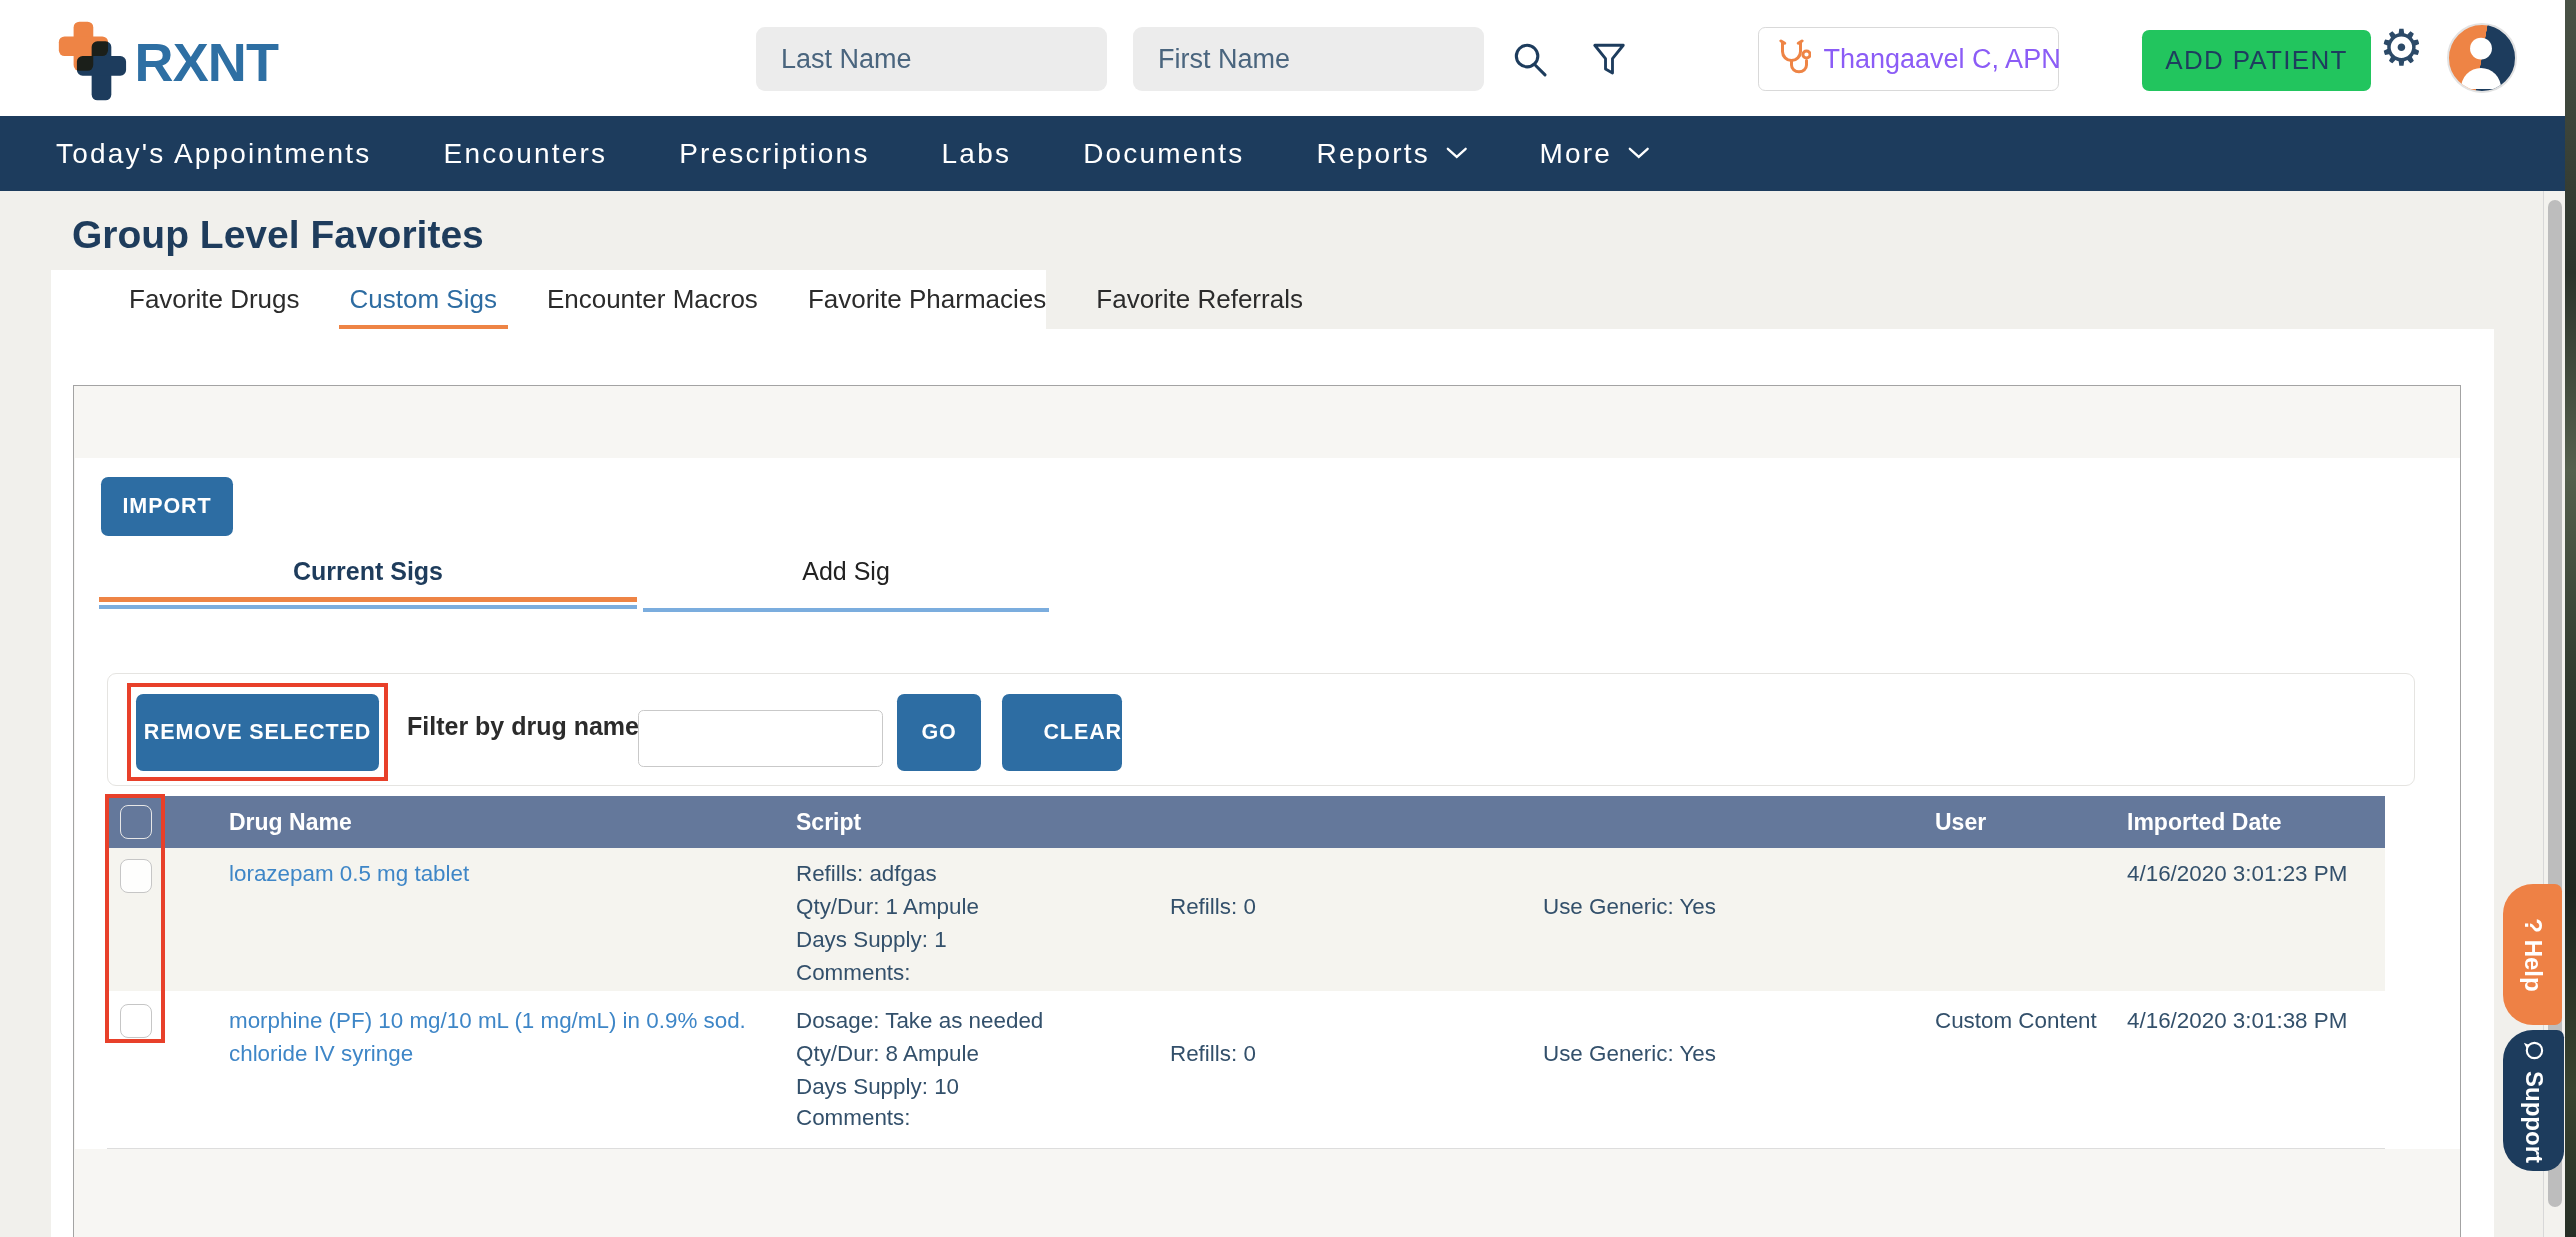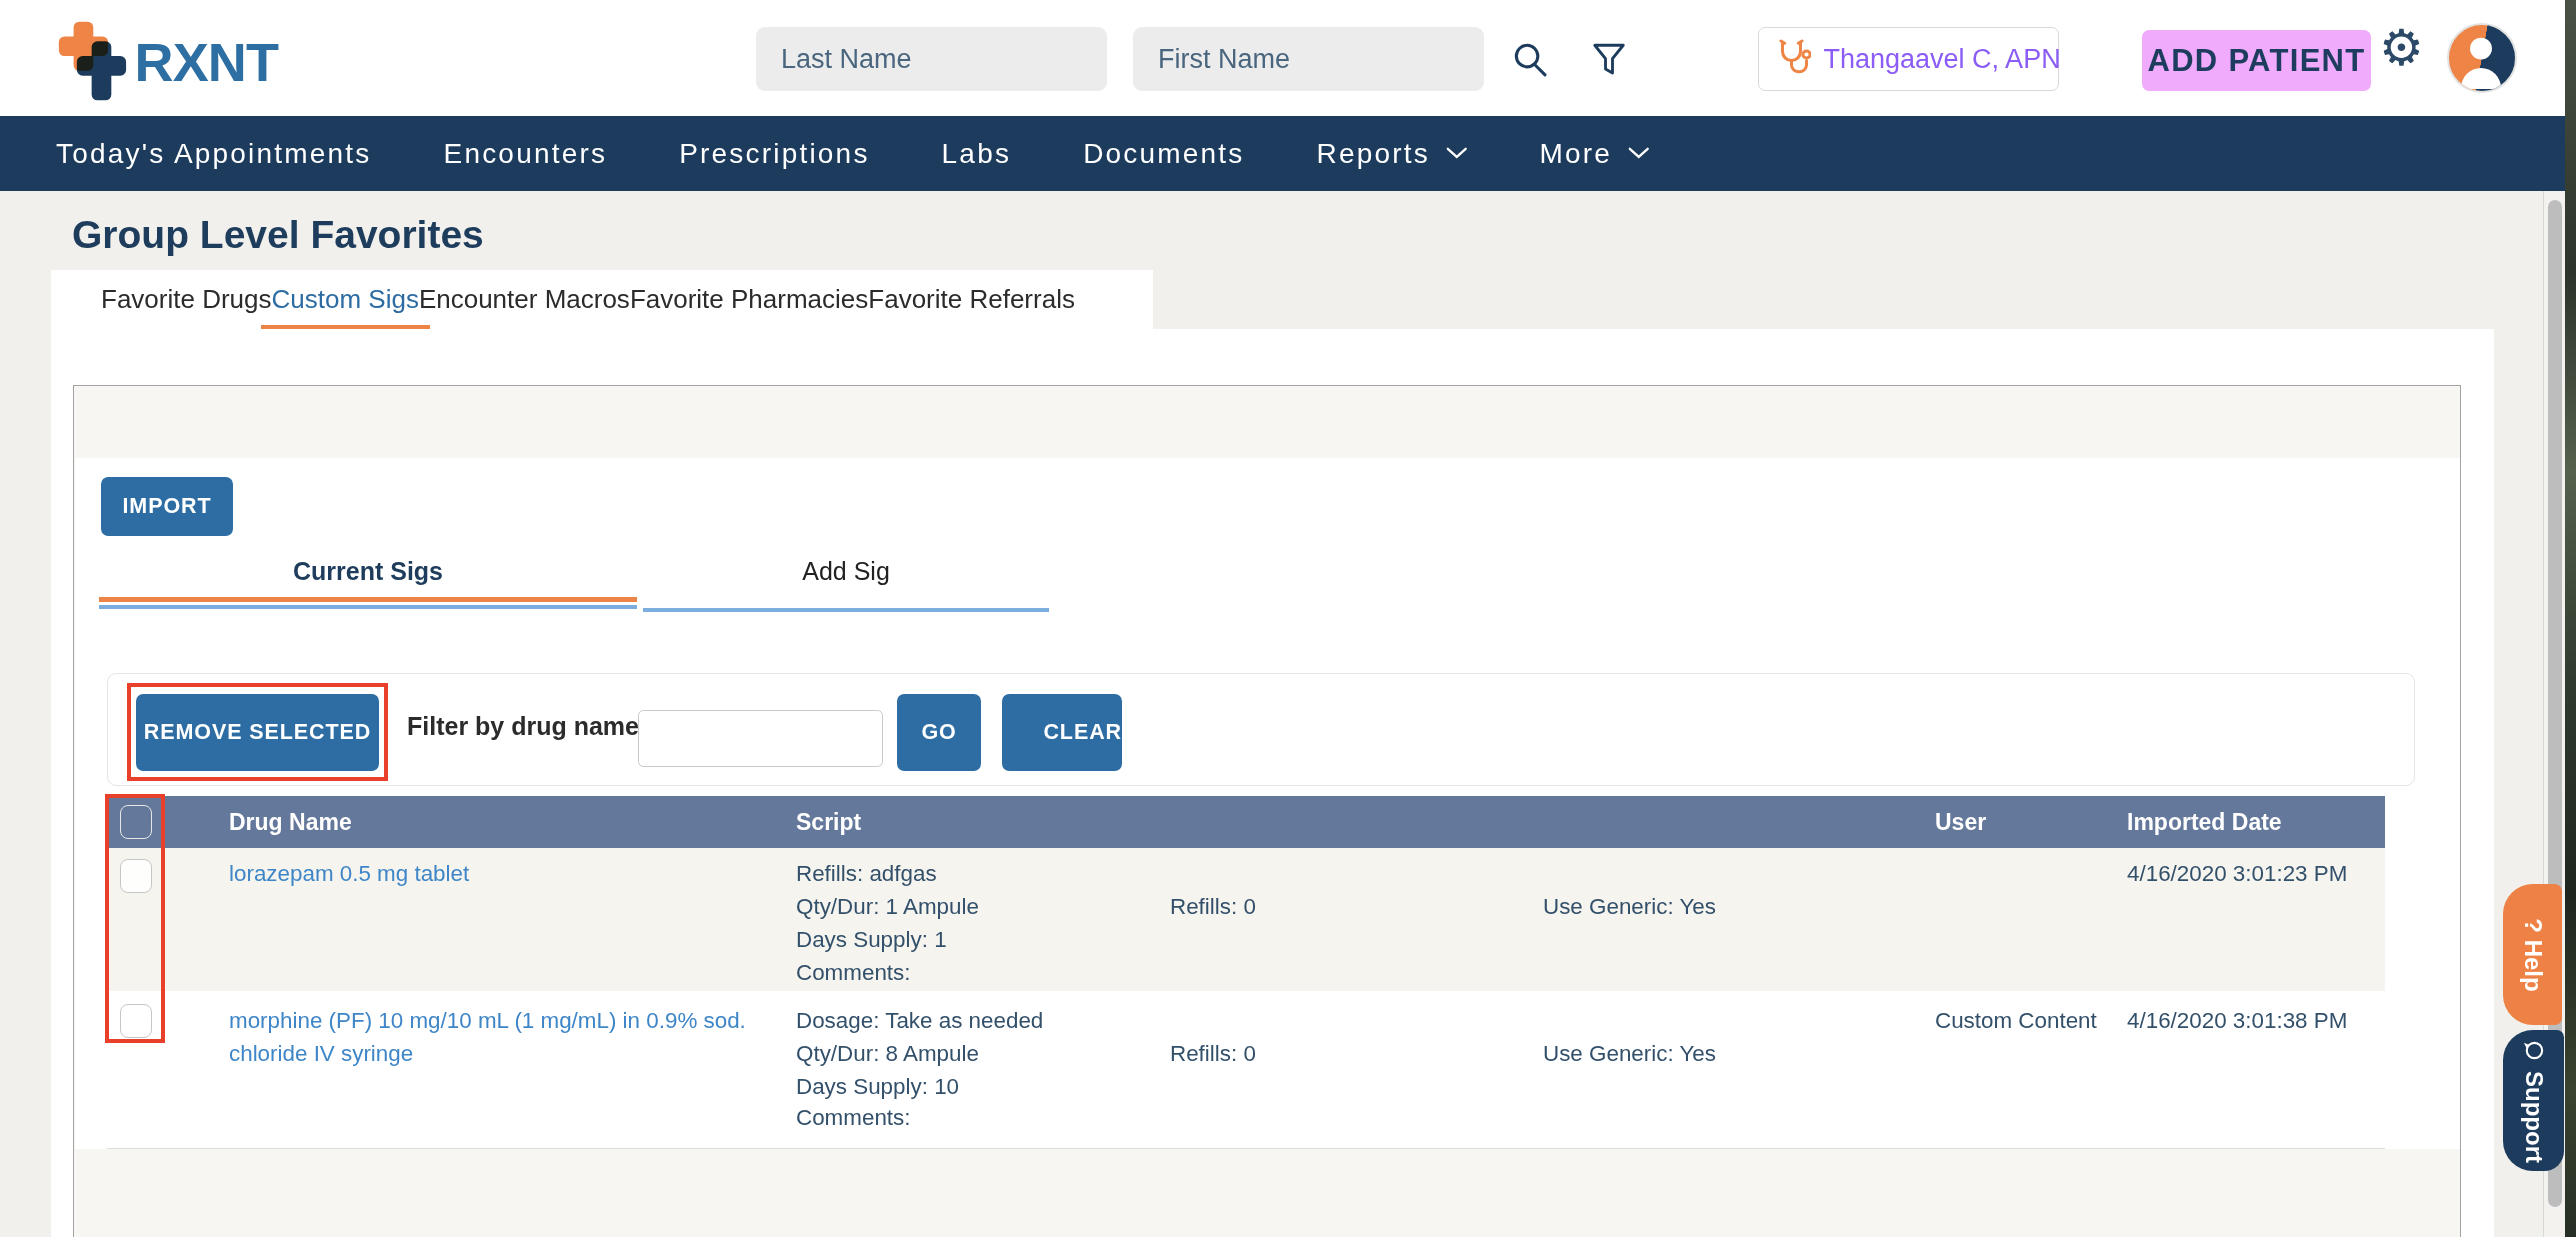--- a/index.html
+++ b/index.html
@@ -11,37 +11,37 @@
   .top-header { position:absolute; left:0; top:0; width:2565px; height:116px; background:#ffffff; z-index:5; }
   .logo { position:absolute; left:49px; top:19.7px; display:flex; align-items:center; }
   .logo-text { font-size:54px; font-weight:800; color:#2e6fa3; letter-spacing:-0.9px; margin-left:3.6px; }
   .hdr-input { position:absolute; top:27px; height:64px; width:351px; background:#ececec; border:none; border-radius:9px;
                padding:0 25px; font-size:27px; color:#2c4a68; font-family:"Liberation Sans",sans-serif; outline:none; }
   .hdr-input::placeholder { color:#4a657e; opacity:1; }
   .hdr-icon { position:absolute; top:39px; cursor:pointer; }
   .provider-chip { position:absolute; left:1758px; top:27px; width:301px; height:64px; background:#fff;
                    border:1.8px solid #d9d9d9; border-radius:7.2px; display:flex; align-items:center; padding:0 16px; gap:12.5px; }
   .provider-name { font-size:27px; color:#8b5cf6; white-space:nowrap; }
-  .add-patient { position:absolute; left:2142px; top:30px; width:229px; height:61px; background:#f0abfc; border:none;
-                 border-radius:7.2px; color:#1e3d5e; font-weight:700; font-size:31px; letter-spacing:1.3px;
+  .add-patient { position:absolute; left:2142px; top:30px; width:229px; height:61px; background:#22c55e; border:none;
+                 border-radius:7.2px; color:#1e3d5e; font-weight:400; font-size:26px; letter-spacing:1.3px;
                  font-family:"Liberation Sans",sans-serif; cursor:pointer; }
   .gear { position:absolute; left:2379px; top:23px; font-size:50px; color:#2c4a68; cursor:pointer; line-height:1; }
   .avatar { position:absolute; left:2447px; top:23px; width:70px; height:70px; border-radius:50%;
             border:2.7px solid #e2e2e2; background:linear-gradient(100deg,#ee8445 49.5%,#1d3c5d 50%); overflow:hidden; cursor:pointer; }
 
   
   .main-nav { position:absolute; left:0; top:116px; width:2565px; height:75px; background:#1d3c5d; z-index:5;
               display:flex; align-items:center; padding-left:56px; gap:72px; }
   .nav-item { color:#ffffff; font-size:28px; letter-spacing:2.2px; white-space:nowrap; cursor:pointer;
               display:flex; align-items:center; gap:16px; }
 
   
   .page-title { position:absolute; left:72px; top:213px; font-size:39px; font-weight:700; color:#1e3c5c; }
-  .tab-strip { position:absolute; left:51px; top:270px; width:1102px; height:59px; background:#ffffff;
-               display:flex; align-items:center; padding-left:50px; }
+  .tab-strip { position:absolute; left:51px; top:270px; width:995px; height:59px; background:#ffffff;
+               display:flex; align-items:center; padding-left:78px; gap:50px; }
   .tab { font-size:26px; color:#2b2b2b; white-space:nowrap; cursor:pointer; position:relative; height:59px;
          display:flex; align-items:center; }
   .tab.active { color:#2d6ca2; }
   .tab.active::after { content:""; position:absolute; left:-10.7px; right:-10.7px; bottom:0; height:4.5px; background:#ee8445; }
 
   
   .content-wrapper { position:absolute; left:51px; top:329px; width:2443px; height:909px; background:#ffffff; }
   .panel { position:absolute; left:73px; top:385px; width:2388px; height:853px; background:#f7f6f3;
            border:1.8px solid #a3a3a3; border-bottom:none; }
   .panel-white { position:absolute; left:75px; top:458px; width:2385px; height:691px; background:#ffffff; }

